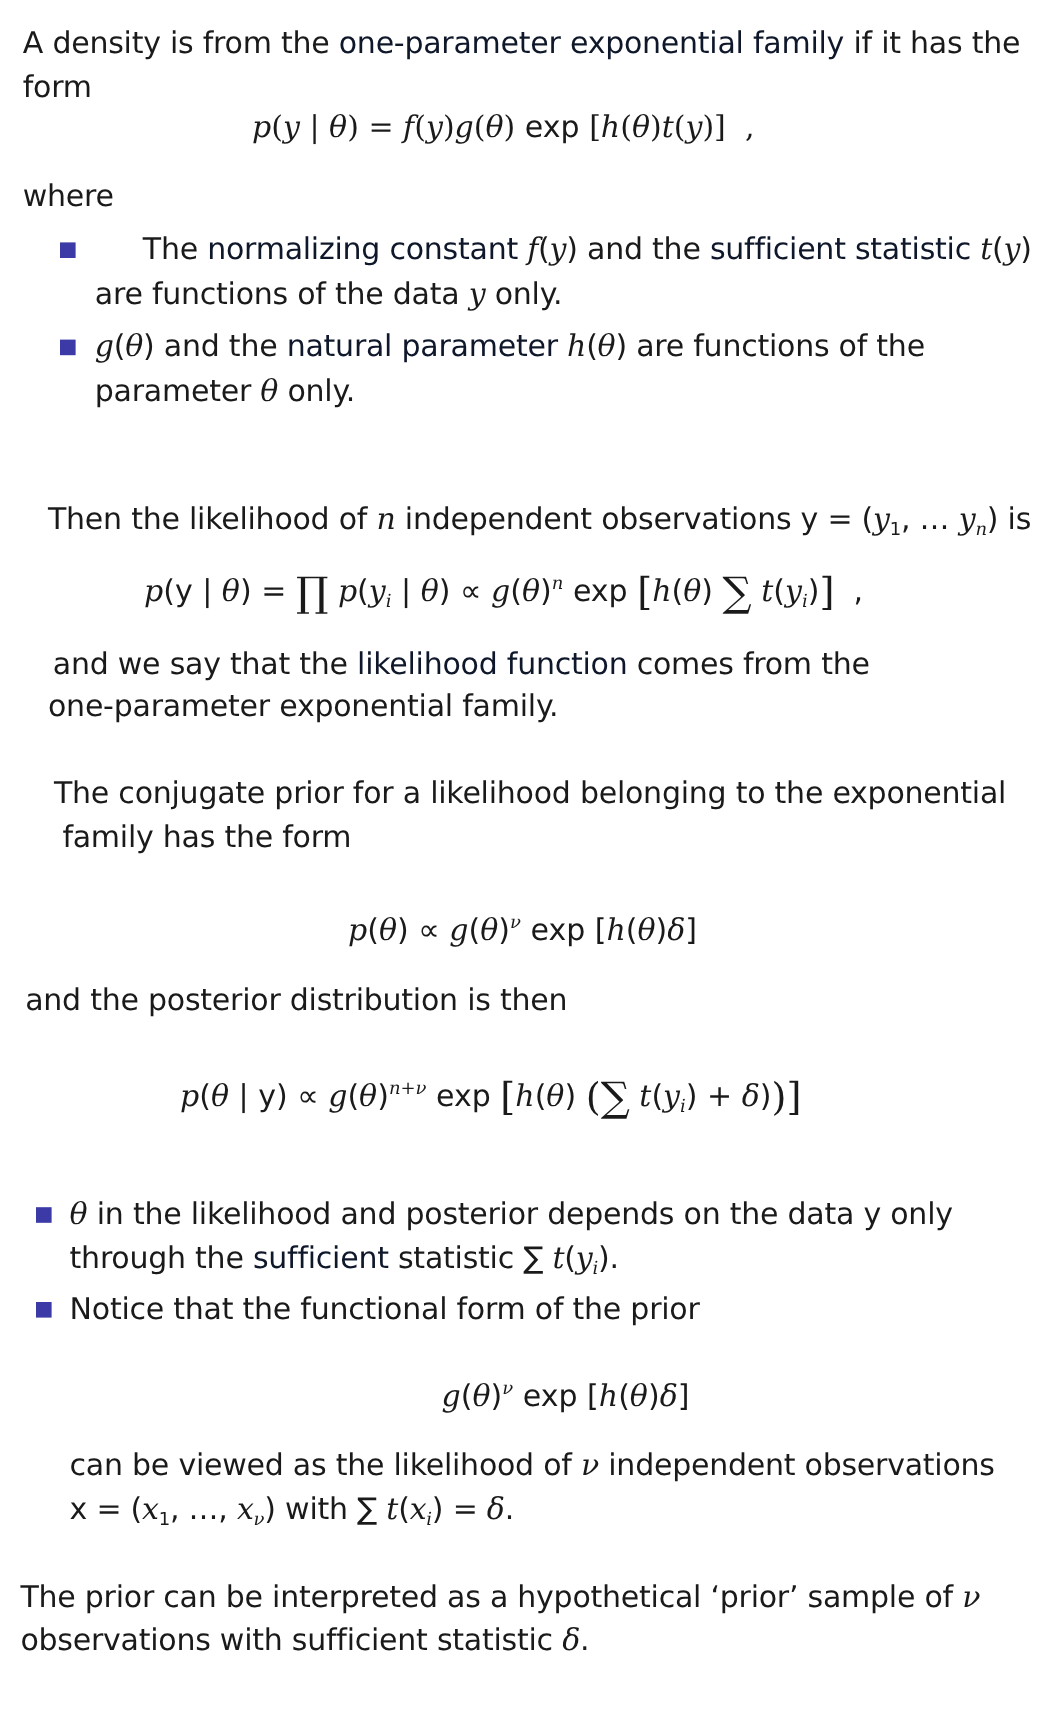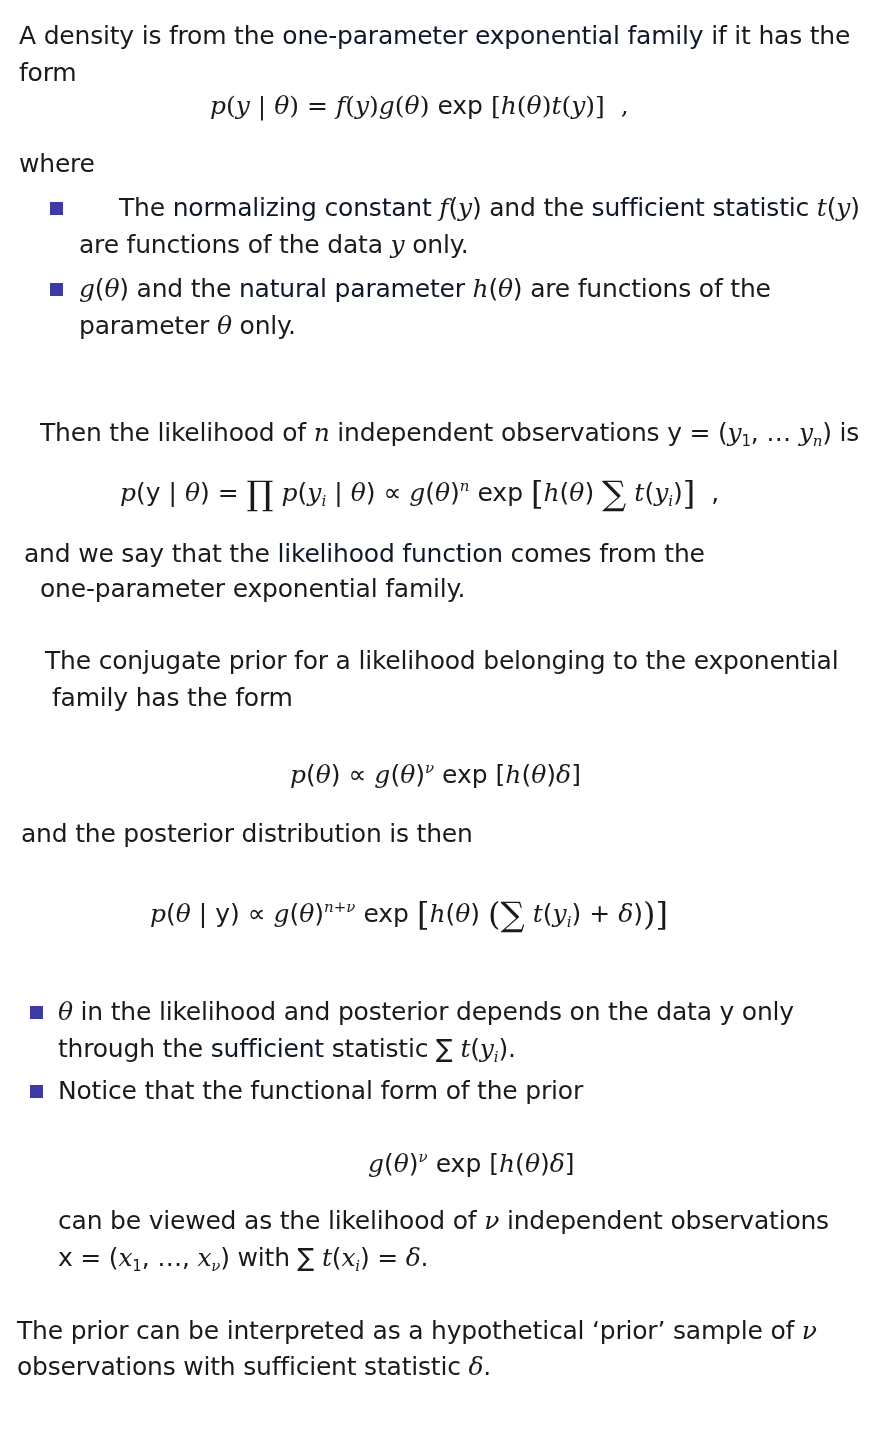--- a/index.html
+++ b/index.html
@@ -31,21 +31,21 @@
 <div class="txt" style="left:79px;top:227px;">are functions of the data <span class="m">y</span> only.</div>
 
 <div class="bul" style="left:50px;top:283px;"></div>
 <div class="txt" style="left:79px;top:271px;"><span class="m">g</span>(<span class="m">θ</span>) and the <span class="red">natural parameter</span> <span class="m">h</span>(<span class="m">θ</span>) are functions of the</div>
 <div class="txt" style="left:79px;top:308px;">parameter <span class="m">θ</span> only.</div>
 
 <div class="txt" style="left:40px;top:399px;margin-top:16px;">Then the likelihood of <span class="m">n</span> independent observations y = (<span class="m">y</span><sub>1</sub>, … <span class="m">y<sub>n</sub></span>) is</div>
 
 <div class="eq" style="left:120px;top:466px;"><span class="m">p</span>(y | <span class="m">θ</span>) = <span class="big">∏</span> <span class="m">p</span>(<span class="m">y<sub>i</sub></span> | <span class="m">θ</span>) ∝ <span class="m">g</span>(<span class="m">θ</span>)<sup class="m">n</sup> exp <span class="brk">[</span><span class="m">h</span>(<span class="m">θ</span>) <span class="big">∑</span> <span class="m">t</span>(<span class="m">y<sub>i</sub></span>)<span class="brk">]</span>&nbsp;&nbsp;,</div>
 
-<div class="txt" style="left:24px;top:536px;"><span>and we say that the </span><span class="red">likelihood function</span><span> comes from the</span></div>
+<div class="txt" style="left:44px;top:536px;"><span>and we say that the </span><span class="red">likelihood function</span><span> comes from the</span></div>
 <div class="txt" style="left:40px;top:571px;text-align:center;">one-parameter exponential family.</div>
 
 <div class="txt" style="left:21px;top:643px;margin-left:24px;">The conjugate prior for a likelihood belonging to the exponential</div>
 <div class="txt" style="left:21px;top:680px;margin-left:31px;">family has the form</div>
 
 <div class="eq" style="left:290px;top:748px;text-align:right;"><span class="m">p</span>(<span class="m">θ</span>) ∝ <span class="m">g</span>(<span class="m">θ</span>)<sup class="m">ν</sup> exp [<span class="m">h</span>(<span class="m">θ</span>)<span class="m">δ</span>]</div>
 
 <div class="txt" style="left:21px;top:816px;">and the posterior distribution is then</div>
 
 <div class="eq" style="left:150px;top:887px;"><span class="m">p</span>(<span class="m">θ</span> | y) ∝ <span class="m">g</span>(<span class="m">θ</span>)<sup class="m">n+ν</sup> exp <span class="brk">[</span><span class="m">h</span>(<span class="m">θ</span>) <span class="brk">(</span><span class="big">∑</span> <span class="m">t</span>(<span class="m">y<sub>i</sub></span>) + <span class="m">δ</span>)<span class="brk">)]</span></div>

